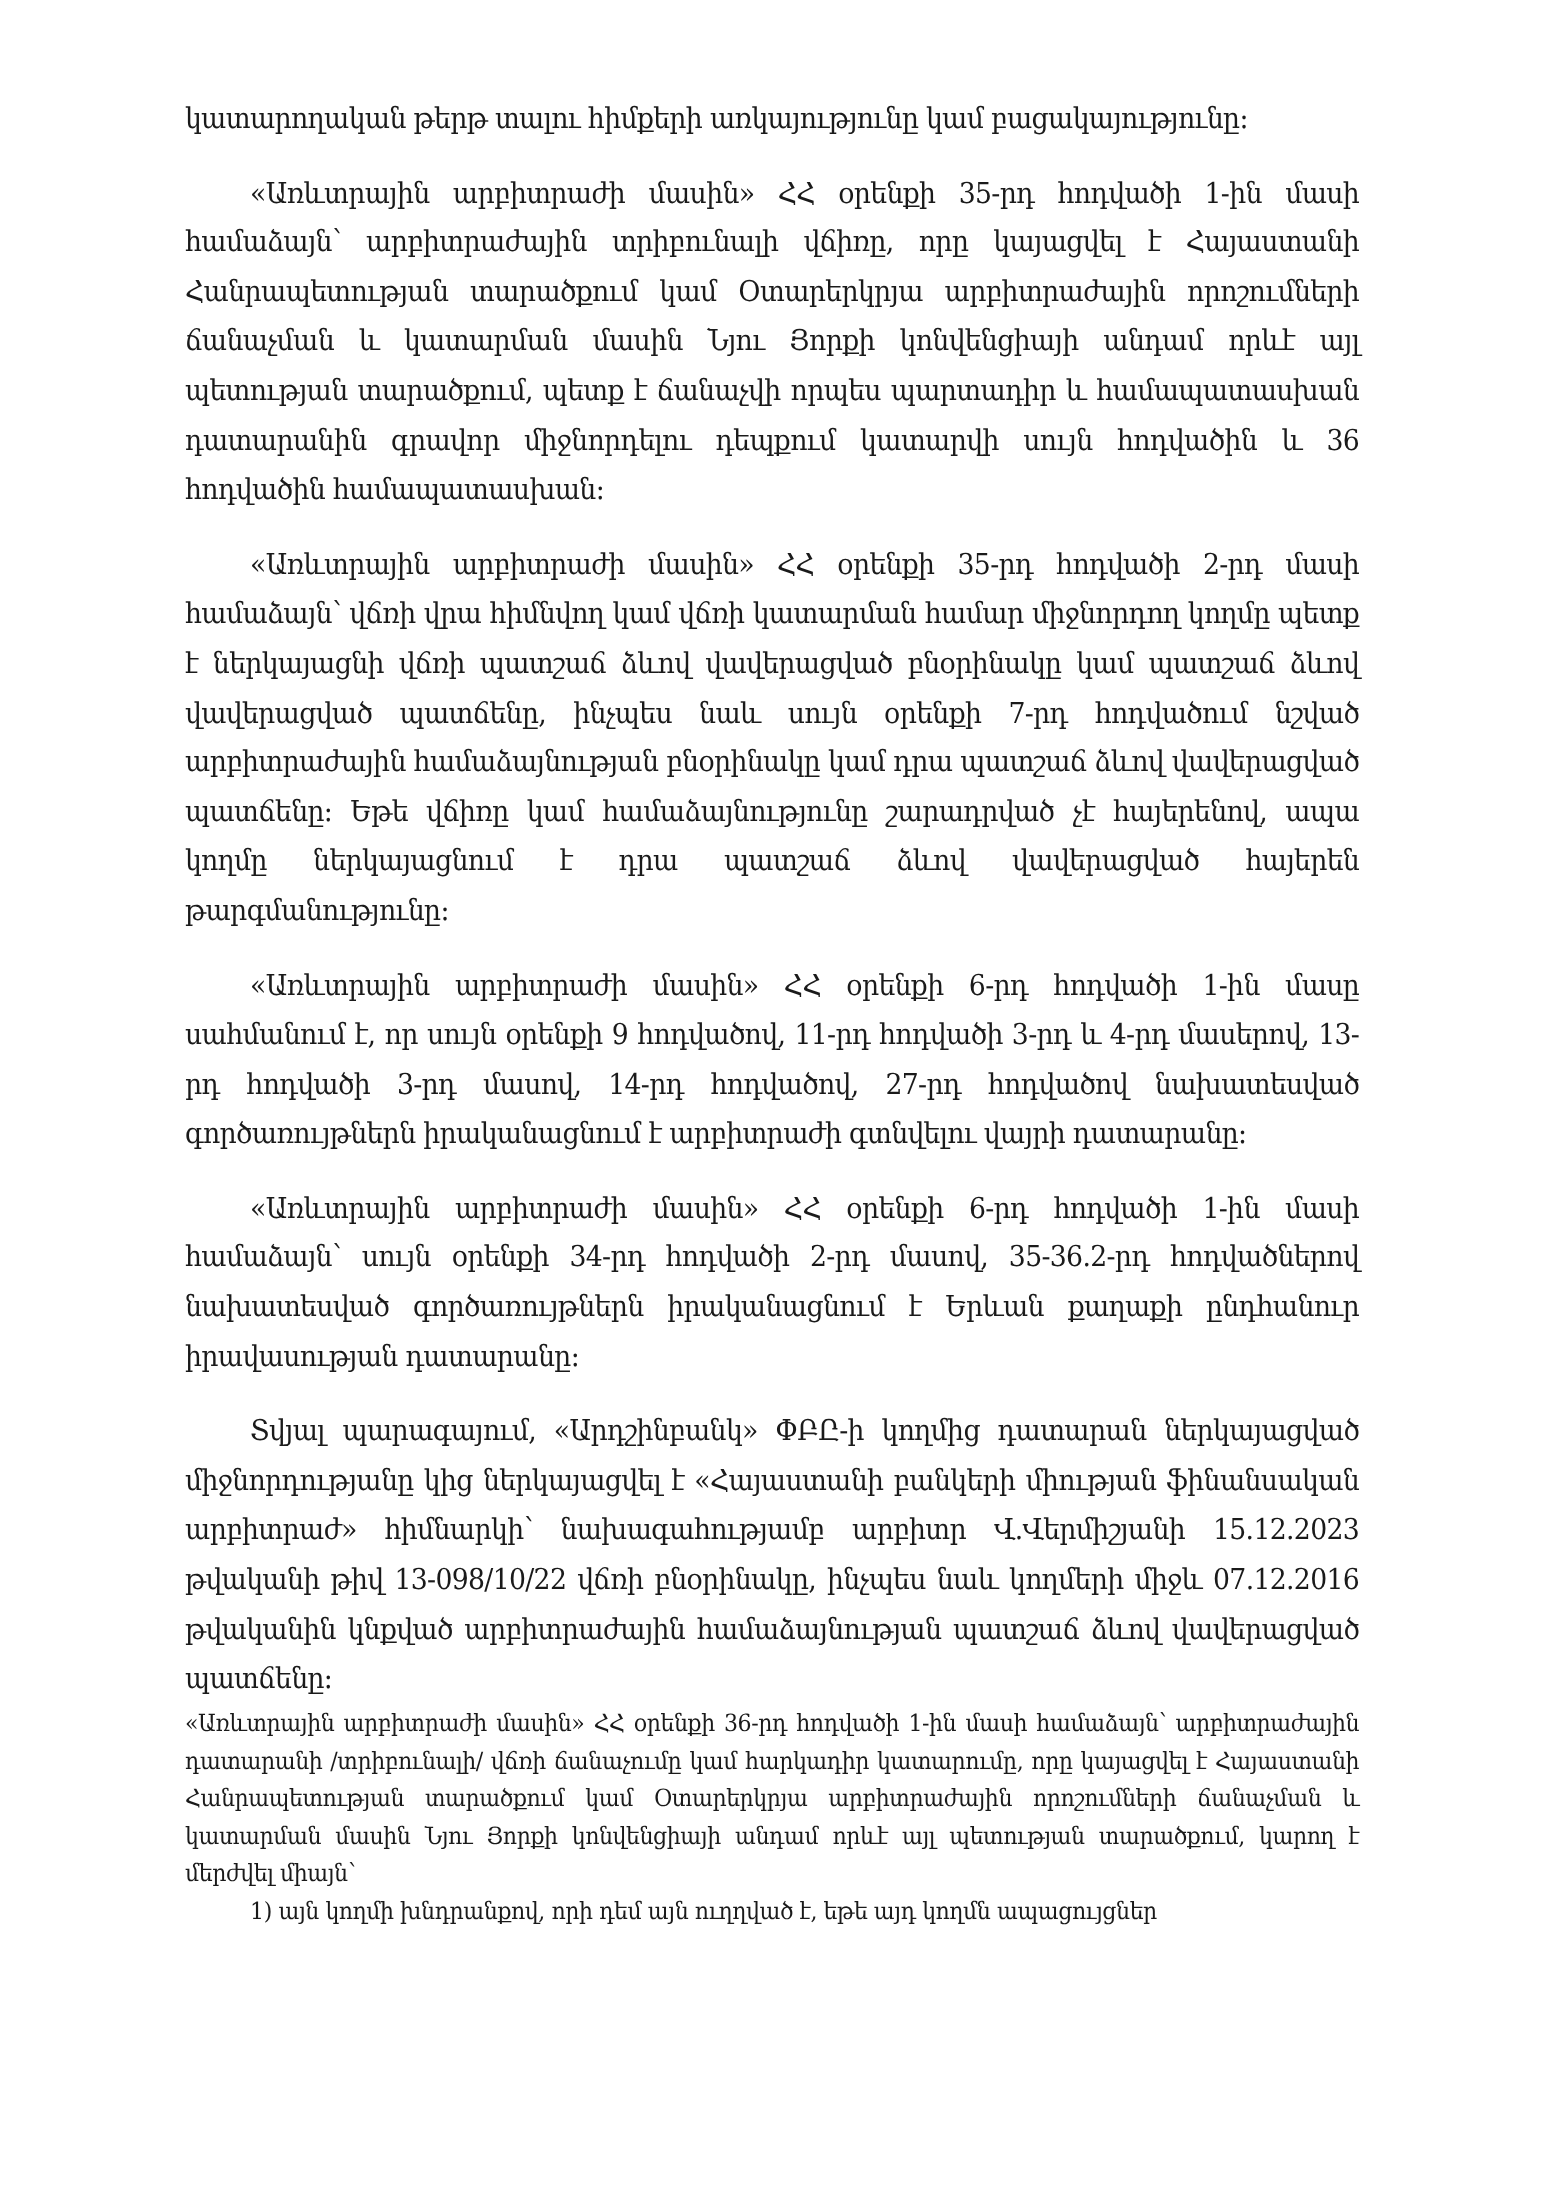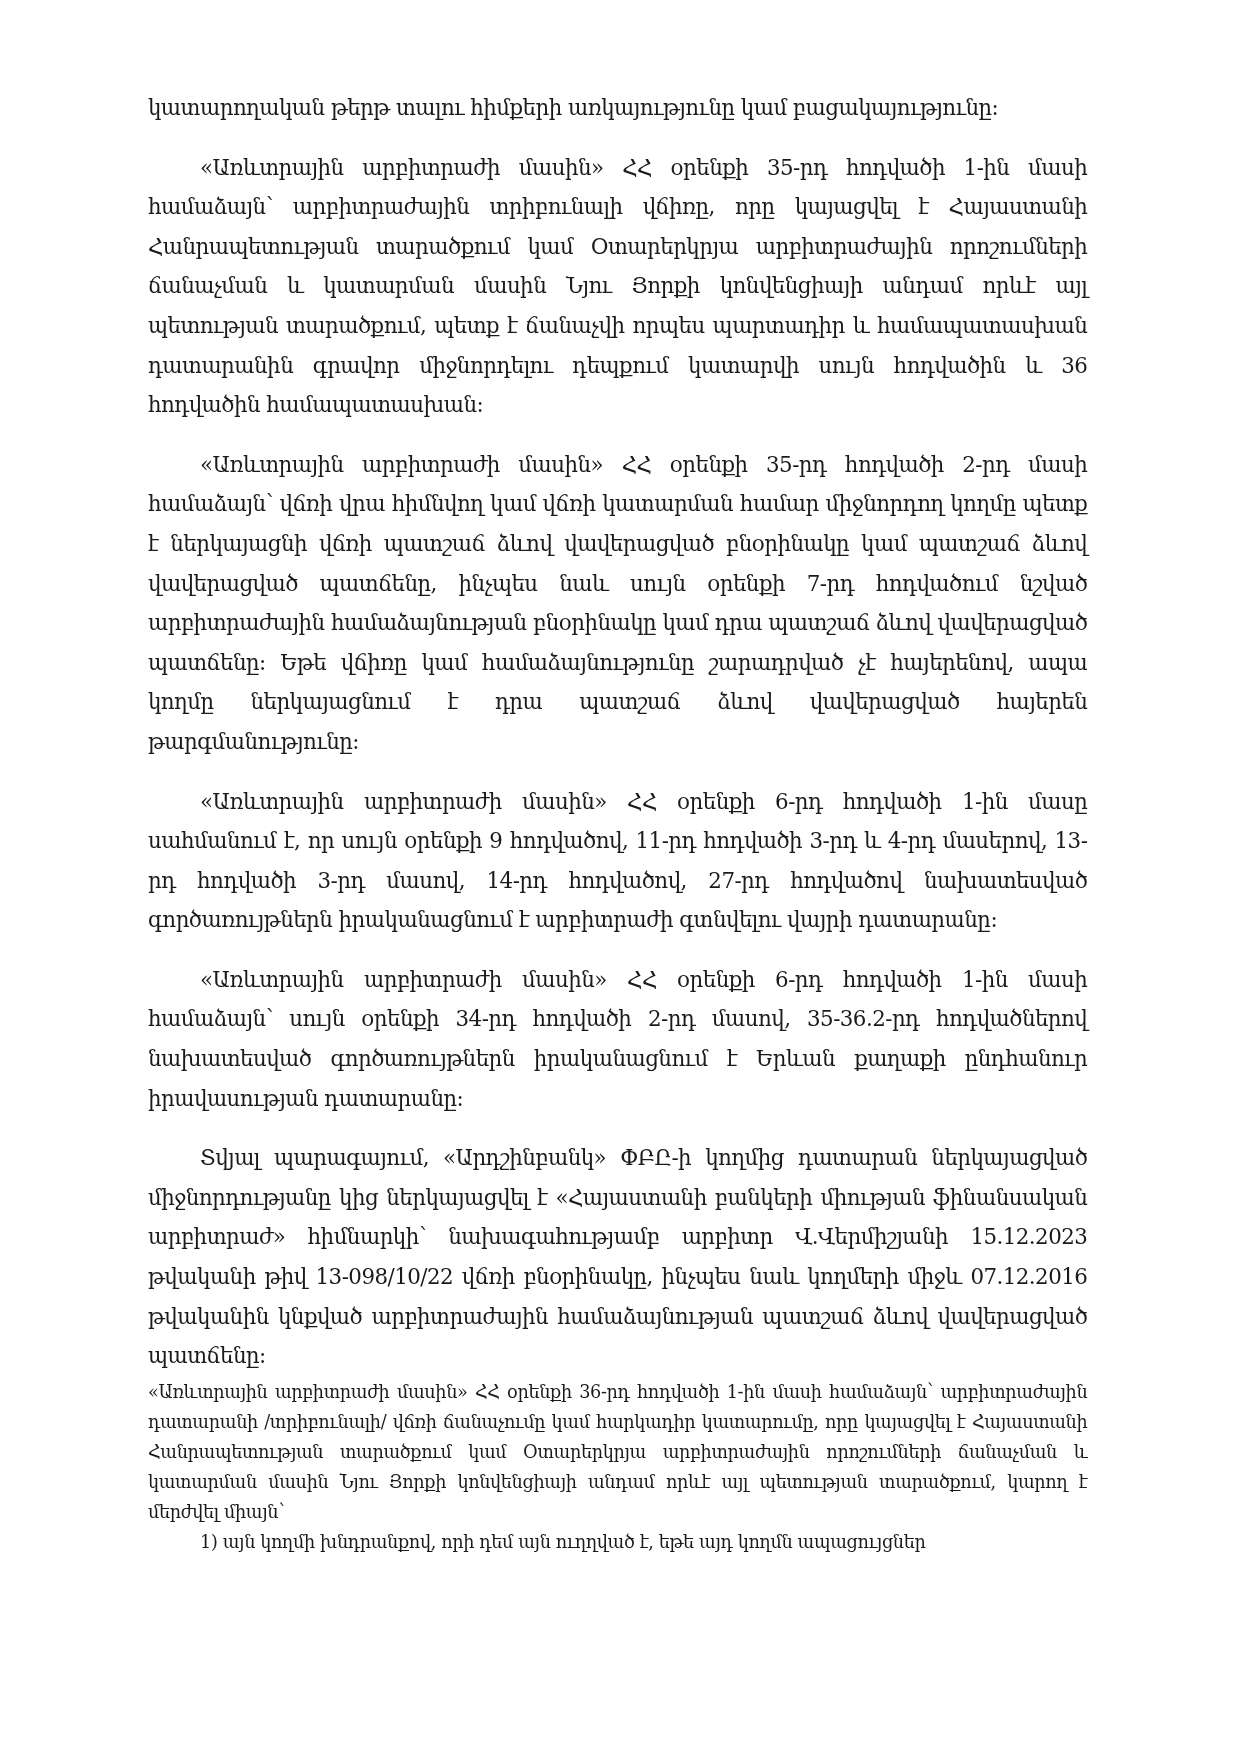--- a/index.html
+++ b/index.html
@@ -1,18 +1,18 @@
 <!DOCTYPE html>
 <html><head>
 <meta charset="utf-8">
 <style>
   html, body { margin: 0; padding: 0; background: #ffffff; }
   body { width: 1241px; height: 1754px; position: relative; overflow: hidden; }
   .page {
-    position: absolute; left: 148px; top: 88px; width: 940px;
+    position: absolute; left: 148px; top: 76px; width: 940px;
     color: #1a1a1a;
     font-family: "DejaVu Serif", "Liberation Serif", serif;
   }
   .p {
     font-size: 23px;
     line-height: 39.6px;
     text-align: justify;
     margin: 0;
     letter-spacing: -0.6px;
     transform: scaleX(0.93);

